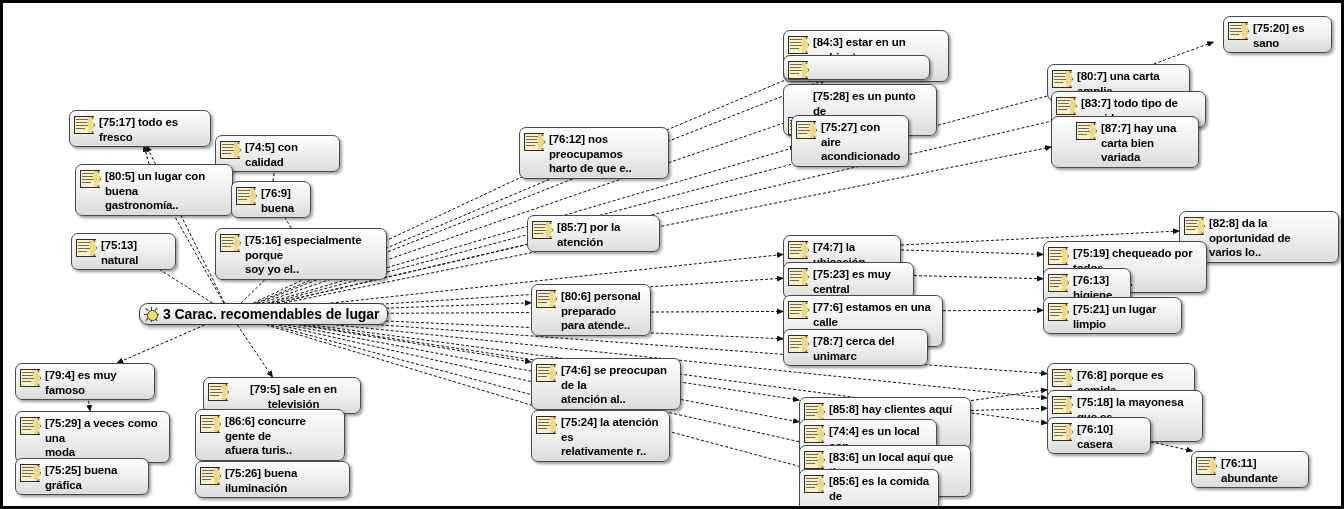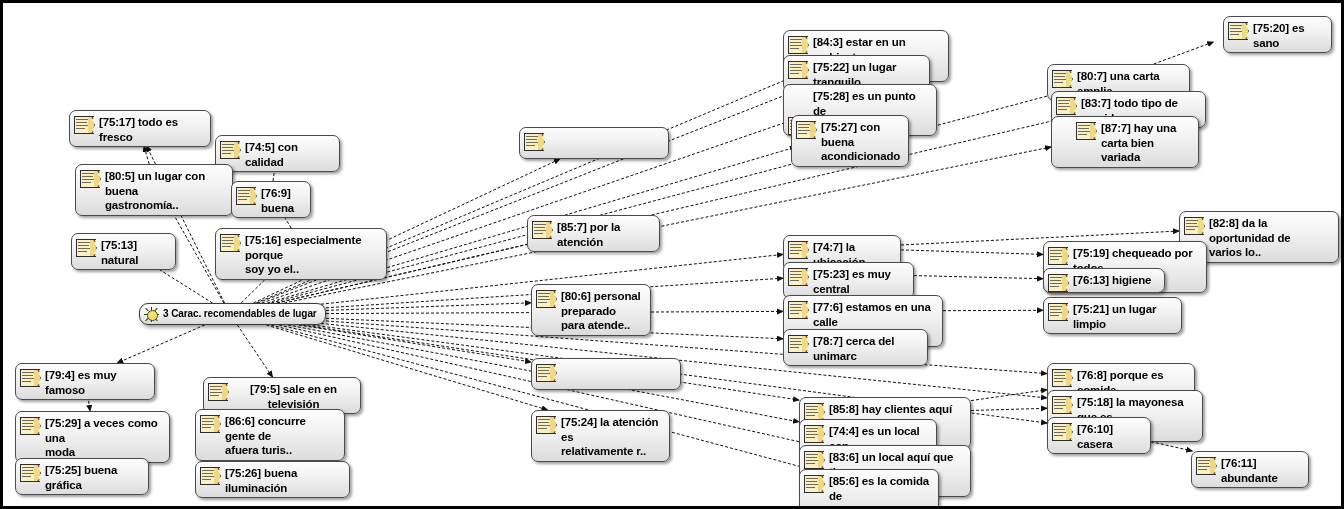--- a/index.html
+++ b/index.html
@@ -91,21 +91,21 @@
     border:1px solid #3a3a3a;
     border-radius:9px;
     background:linear-gradient(to bottom,#ffffff 0%,#f4f4f4 45%,#d9d9d9 100%);
     box-shadow:2px 2px 4px rgba(0,0,0,0.45);
     display:flex;
     align-items:center;
     padding:2px 8px 2px 4px;
     z-index:40;
   }
   .center-node .label{
-    font-size:10px;
+    font-size:14px;
     line-height:14px;
     color:#000;
     font-weight:bold;
     letter-spacing:-0.1px;
   }
   .sunicon{
     position:relative;
     flex:0 0 auto;
     width:15px; height:15px;
     margin-right:4px;
@@ -328,20 +328,22 @@
       </div>
       <div class="node" style="left: 516px; top: 124px; width: 150px; min-height: 32px; z-index: 22;">
         <span class="qicon">
           <span class="sheet"></span>
           <span class="ln ln1"></span>
           <span class="ln ln2"></span>
           <span class="ln ln3"></span>
           <span class="ln ln4"></span>
           <span class="tear"></span>
         </span>
+        <span class="label">[76:12] nos preocupamos
+harto de que e..</span>
       </div>
       <div class="node" style="left: 524px; top: 212px; width: 133px; min-height: 28px; z-index: 23;">
         <span class="qicon">
           <span class="sheet"></span>
           <span class="ln ln1"></span>
           <span class="ln ln2"></span>
           <span class="ln ln3"></span>
           <span class="ln ln4"></span>
           <span class="tear"></span>
         </span>
@@ -361,20 +363,22 @@
       </div>
       <div class="node" style="left: 528px; top: 355px; width: 150px; min-height: 32px; z-index: 25;">
         <span class="qicon">
           <span class="sheet"></span>
           <span class="ln ln1"></span>
           <span class="ln ln2"></span>
           <span class="ln ln3"></span>
           <span class="ln ln4"></span>
           <span class="tear"></span>
         </span>
+        <span class="label">[74:6] se preocupan de la
+atención al..</span>
       </div>
       <div class="node" style="left: 528px; top: 407px; width: 139px; min-height: 32px; z-index: 26;">
         <span class="qicon">
           <span class="sheet"></span>
           <span class="ln ln1"></span>
           <span class="ln ln2"></span>
           <span class="ln ln3"></span>
           <span class="ln ln4"></span>
           <span class="tear"></span>
         </span>
@@ -395,21 +399,20 @@
       </div>
       <div class="node" style="left: 780px; top: 52px; width: 147px; min-height: 24px; z-index: 28;">
         <span class="qicon">
           <span class="sheet"></span>
           <span class="ln ln1"></span>
           <span class="ln ln2"></span>
           <span class="ln ln3"></span>
           <span class="ln ln4"></span>
           <span class="tear"></span>
         </span>
-        <span class="label">[75:22] un lugar tranquilo</span>
       </div>
       <div class="node" style="left: 780px; top: 81px; width: 154px; min-height: 32px; z-index: 29; align-items: flex-end;">
         <span class="qicon">
           <span class="sheet"></span>
           <span class="ln ln1"></span>
           <span class="ln ln2"></span>
           <span class="ln ln3"></span>
           <span class="ln ln4"></span>
           <span class="tear"></span>
         </span>
@@ -418,21 +421,21 @@
       </div>
       <div class="node" style="left: 788px; top: 112px; width: 118px; min-height: 32px; z-index: 30;">
         <span class="qicon">
           <span class="sheet"></span>
           <span class="ln ln1"></span>
           <span class="ln ln2"></span>
           <span class="ln ln3"></span>
           <span class="ln ln4"></span>
           <span class="tear"></span>
         </span>
-        <span class="label">[75:27] con buena
+        <span class="label">[75:27] con aire
 acondicionado</span>
       </div>
       <div class="node" style="left: 1192px; top: 13px; width: 109px; min-height: 26px; z-index: 31; margin-left: 28px;">
         <span class="qicon">
           <span class="sheet"></span>
           <span class="ln ln1"></span>
           <span class="ln ln2"></span>
           <span class="ln ln3"></span>
           <span class="ln ln4"></span>
           <span class="tear"></span>
@@ -535,21 +538,21 @@
           <span class="sheet"></span>
           <span class="ln ln1"></span>
           <span class="ln ln2"></span>
           <span class="ln ln3"></span>
           <span class="ln ln4"></span>
           <span class="tear"></span>
         </span>
         <span class="label">[75:19] chequeado por todos
 los organi..</span>
       </div>
-      <div class="node" style="left: 1040px; top: 265px; width: 122px; min-height: 24px; z-index: 41;">
+      <div class="node" style="left: 1040px; top: 265px; width: 88px; min-height: 24px; z-index: 41;">
         <span class="qicon">
           <span class="sheet"></span>
           <span class="ln ln1"></span>
           <span class="ln ln2"></span>
           <span class="ln ln3"></span>
           <span class="ln ln4"></span>
           <span class="tear"></span>
         </span>
         <span class="label">[76:13] higiene</span>
       </div>

